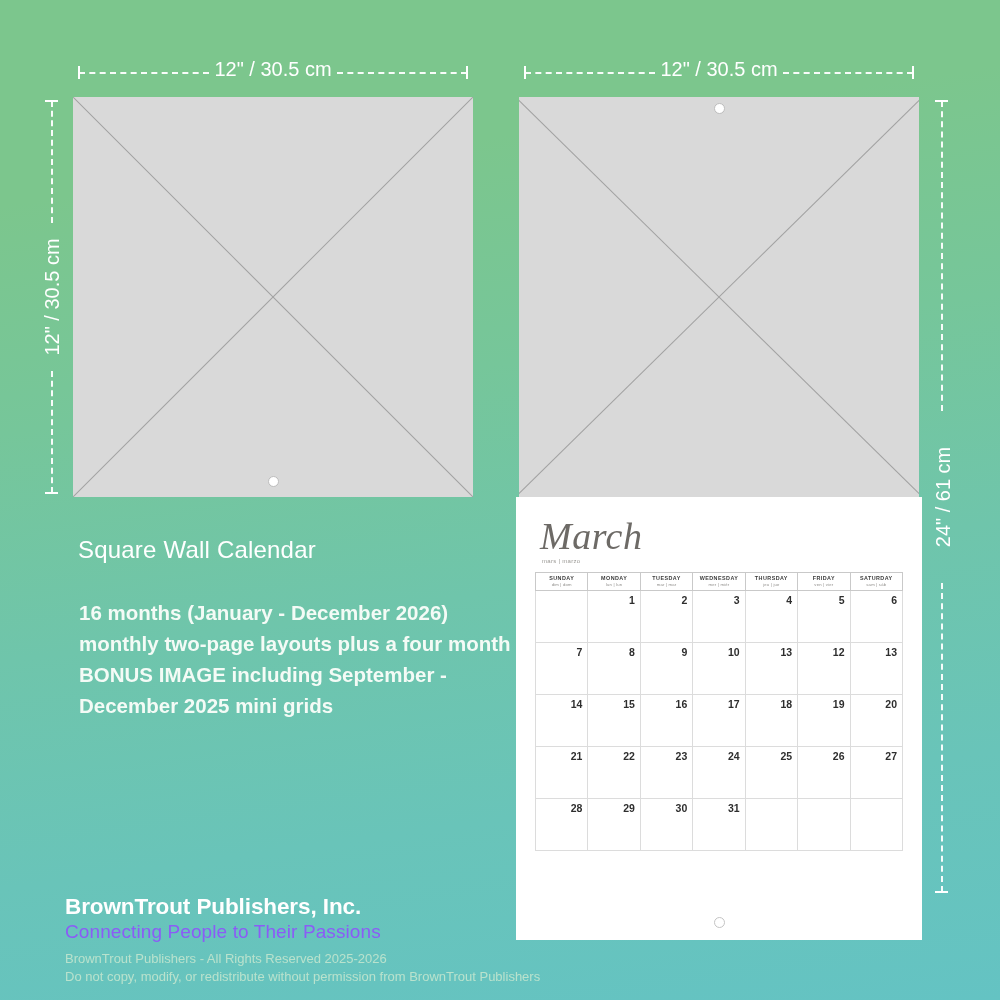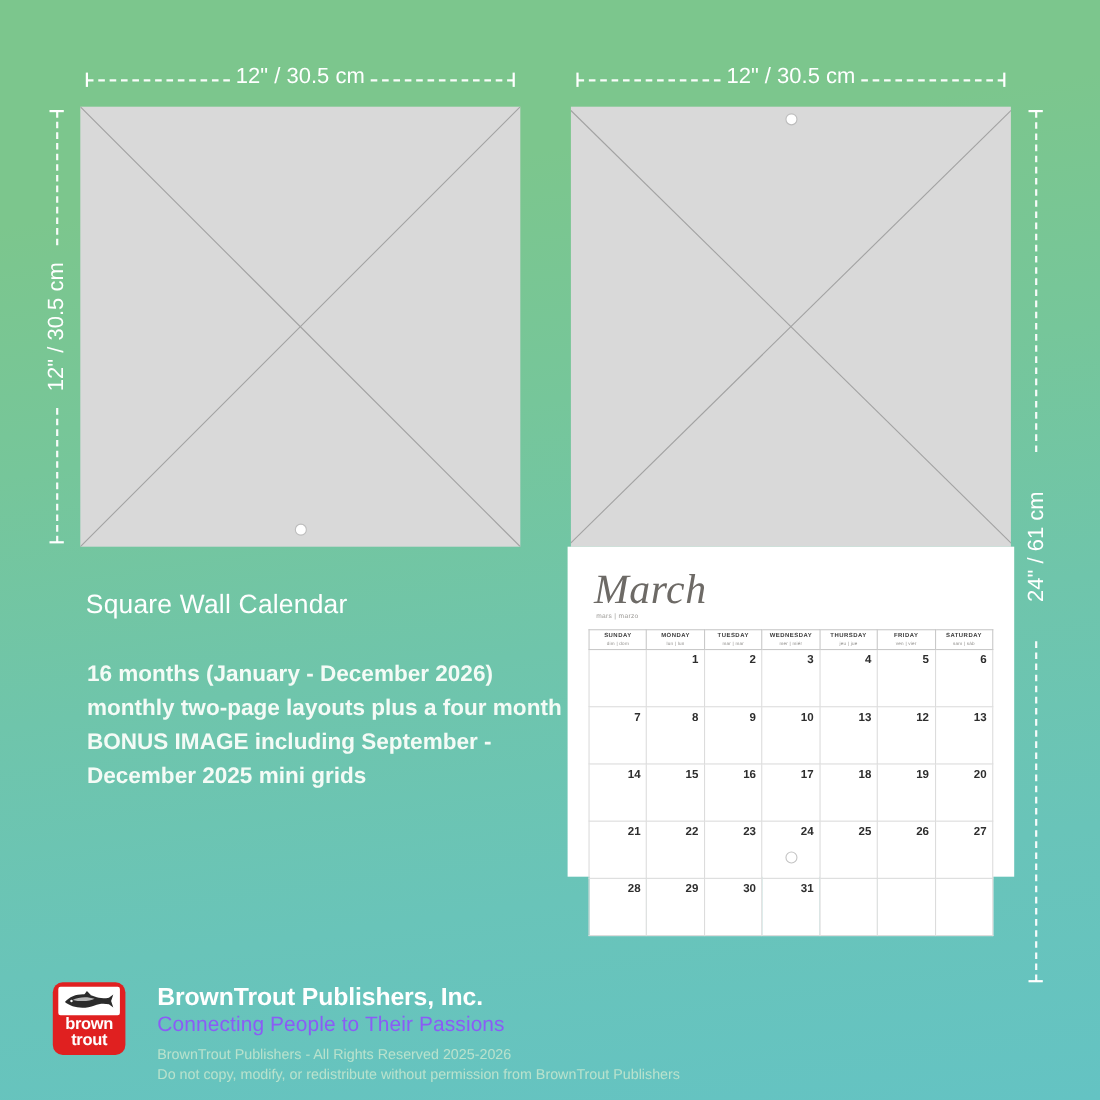--- a/index.html
+++ b/index.html
@@ -28,21 +28,21 @@
 
   .hole{
     position:absolute;width:11px;height:11px;border-radius:50%;
     background:#fff;border:1px solid #bdbdbd;
   }
   #left-hole{left:50%;margin-left:-5.5px;bottom:10px;}
   #right-hole{left:50%;margin-left:-5.5px;top:6px;}
 
   
   #calendar-page{
-    position:absolute;left:516px;top:497px;width:406px;height:300px;
+    position:absolute;left:516px;top:497px;width:406px;height:443px;
     background:#ffffff;
   }
   #month-title{
     font-family:"Liberation Serif", serif;
     font-size:38px;font-style:italic;color:#6d6a66;
     letter-spacing:.5px;padding:20px 0 0 24px;line-height:1;font-weight:400;
   }
   #month-sub{
     font-size:6px;color:#9a9894;padding:3px 0 0 26px;letter-spacing:.3px;
   }
@@ -117,21 +117,21 @@
     position:relative;flex:none;overflow:hidden;
   }
   #brand-logo .fishbox{
     position:absolute;left:5px;top:4px;width:56px;height:26px;
     background:#fff;border-radius:2px;display:flex;align-items:center;justify-content:center;
   }
   #brand-logo .wordmark{
     position:absolute;left:0;right:0;top:31px;color:#fff;text-align:center;
     font-size:15px;font-weight:700;line-height:.98;letter-spacing:-.3px;
   }
-  #footer-text{margin-left:29px;padding-top:2px;}
+  #footer-text{margin-left:17px;padding-top:2px;}
   #company-name{font-size:22.5px;color:#fff;font-weight:700;letter-spacing:-.1px;line-height:1.1;}
   #tagline{font-size:19px;color:#8b5cf6;font-weight:400;margin-top:1px;letter-spacing:.1px;}
   .legal{font-size:13px;color:#b9e2cd;line-height:1.42;margin-top:7px;}
 </style>
 </head>
 <body>
 
 <div id="left-panel" class="panel">
   <div class="diag"></div>
   <div id="left-hole" class="hole"></div>
@@ -258,34 +258,20 @@
   <span class="dash-v seg-t"></span>
   <span class="lbl dim-label">24" / 61 cm</span>
   <span class="dash-v seg-b"></span>
   <span class="cap-h cap-b"></span>
 </div>
 
 <h1 id="product-title">Square Wall Calendar</h1>
 <p id="product-desc">16 months (January - December 2026) monthly two-page layouts plus a four month BONUS IMAGE including September - December 2025 mini grids</p>
 
 <div id="footer">
-  <div id="brand-logo">
-    <div class="fishbox">
-      <svg width="50" height="20" viewBox="0 0 50 20" aria-hidden="true">
-        <path d="M3 11 C9 4, 20 2, 30 6 C34 7.5, 38 8, 43 7 L47 4 L45 10 L47 16 L43 13 C38 12, 34 12.5, 30 14 C20 18, 9 16, 3 11 Z" fill="#2b2b2b"></path>
-        <path d="M10 9 C16 6, 24 6, 30 8 C26 10, 18 11, 10 9 Z" fill="#ffffff" opacity=".65"></path>
-        <circle cx="9" cy="10" r="1.1" fill="#ffffff"></circle>
-        <path d="M20 5 L23 1 L27 5 Z" fill="#2b2b2b"></path>
-      </svg>
-    </div>
-    <div class="wordmark">
-      <div>brown</div>
-      <div>trout</div>
-    </div>
-  </div>
   <div id="footer-text">
     <div id="company-name">BrownTrout Publishers, Inc.</div>
     <div id="tagline">Connecting People to Their Passions</div>
     <div class="legal">
       <div>BrownTrout Publishers - All Rights Reserved 2025-2026</div>
       <div>Do not copy, modify, or redistribute without permission from BrownTrout Publishers</div>
     </div>
   </div>
 </div>
 

